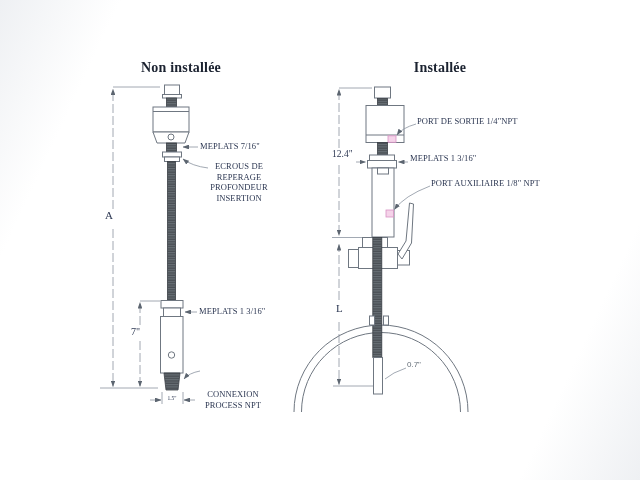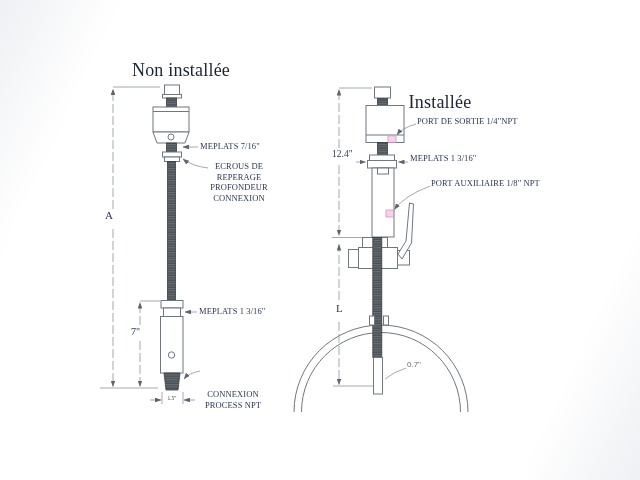--- a/index.html
+++ b/index.html
@@ -10,21 +10,21 @@
   }
   svg { position:absolute; left:0; top:0; }
   .ln  { fill:none; stroke:var(--line,#6f7781); stroke-width:1; }
   .fw  { fill:#ffffff; stroke:var(--line,#6f7781); stroke-width:1; }
   .dk  { fill:url(#thr); stroke:#3a3f45; stroke-width:0.8; }
   .dim { fill:none; stroke:var(--dim-line,#8a93a0); stroke-width:0.8; }
   .dimd{ fill:none; stroke:var(--dim-line,#8a93a0); stroke-width:0.8; stroke-dasharray:9 3; }
   .pink{ fill:var(--accent-pink-fill,#f5d3e9); stroke:var(--accent-pink-border,#d892c4); stroke-width:0.8; }
   .fig-title {
     position:absolute; width:130px; text-align:center;
-    font-weight:normal; font-size:18px; color:var(--title-text,#1b2230); letter-spacing:0.2px;
+    font-weight:bold; font-size:14px; color:var(--title-text,#1b2230); letter-spacing:0.2px;
   }
   .lbl {
     position:absolute; font-size:8.5px; line-height:10.5px;
     color:var(--label-text,#2c3752); letter-spacing:0.1px; white-space:nowrap;
   }
   .lbl.center { text-align:center; white-space:pre-line; }
   .dimlbl {
     position:absolute; font-size:10px; color:var(--label-text,#2c3752);
     background:#ffffff; padding:0 2px; white-space:nowrap;
   }
@@ -167,27 +167,27 @@
 
       <g>
         <path class="dim" d="M416,124 Q402,128 397,135" marker-end="url(#arrow)"></path>
         <path class="dim" d="M430,186 Q404,196 394.5,209.5" marker-end="url(#arrow)"></path>
         <path class="dim" d="M406,368 L394,373 L385,379"></path>
       </g>
     </g>
   </svg>
 
   <div class="fig-title" style="left:116px; top:60px;">Non installée</div>
-  <div class="fig-title" style="left:375px; top:60px;margin-top:32px;">Installée</div>
+  <div class="fig-title" style="left:375px; top:60px;">Installée</div>
 
   <div class="lbl" style="left:200px; top:141px;">MEPLATS 7/16"</div>
   <div class="lbl center" style="left:202px; top:161px; width:74px;">ECROUS DE
 REPERAGE
 PROFONDEUR
-CONNEXION</div>
+INSERTION</div>
   <div class="lbl" style="left:199px; top:306px;">MEPLATS 1 3/16"</div>
   <div class="lbl center" style="left:201px; top:361px; width:64px;margin-top:28px;">CONNEXION
 PROCESS NPT</div>
 
   <div class="dimlbl" style="left:103px; top:209px; font-size:11px;">A</div>
   <div class="dimlbl" style="left:129px; top:326px;">7"</div>
   <div class="dimlbl" style="left:161px; top:395px; width:22px; font-size:5.5px; text-align:center; background:transparent; padding:0;">1.5"</div>
 
   <div class="lbl" style="left:417px; top:116px;">PORT DE SORTIE 1/4"NPT</div>
   <div class="lbl" style="left:410px; top:153px;">MEPLATS 1 3/16"</div>

